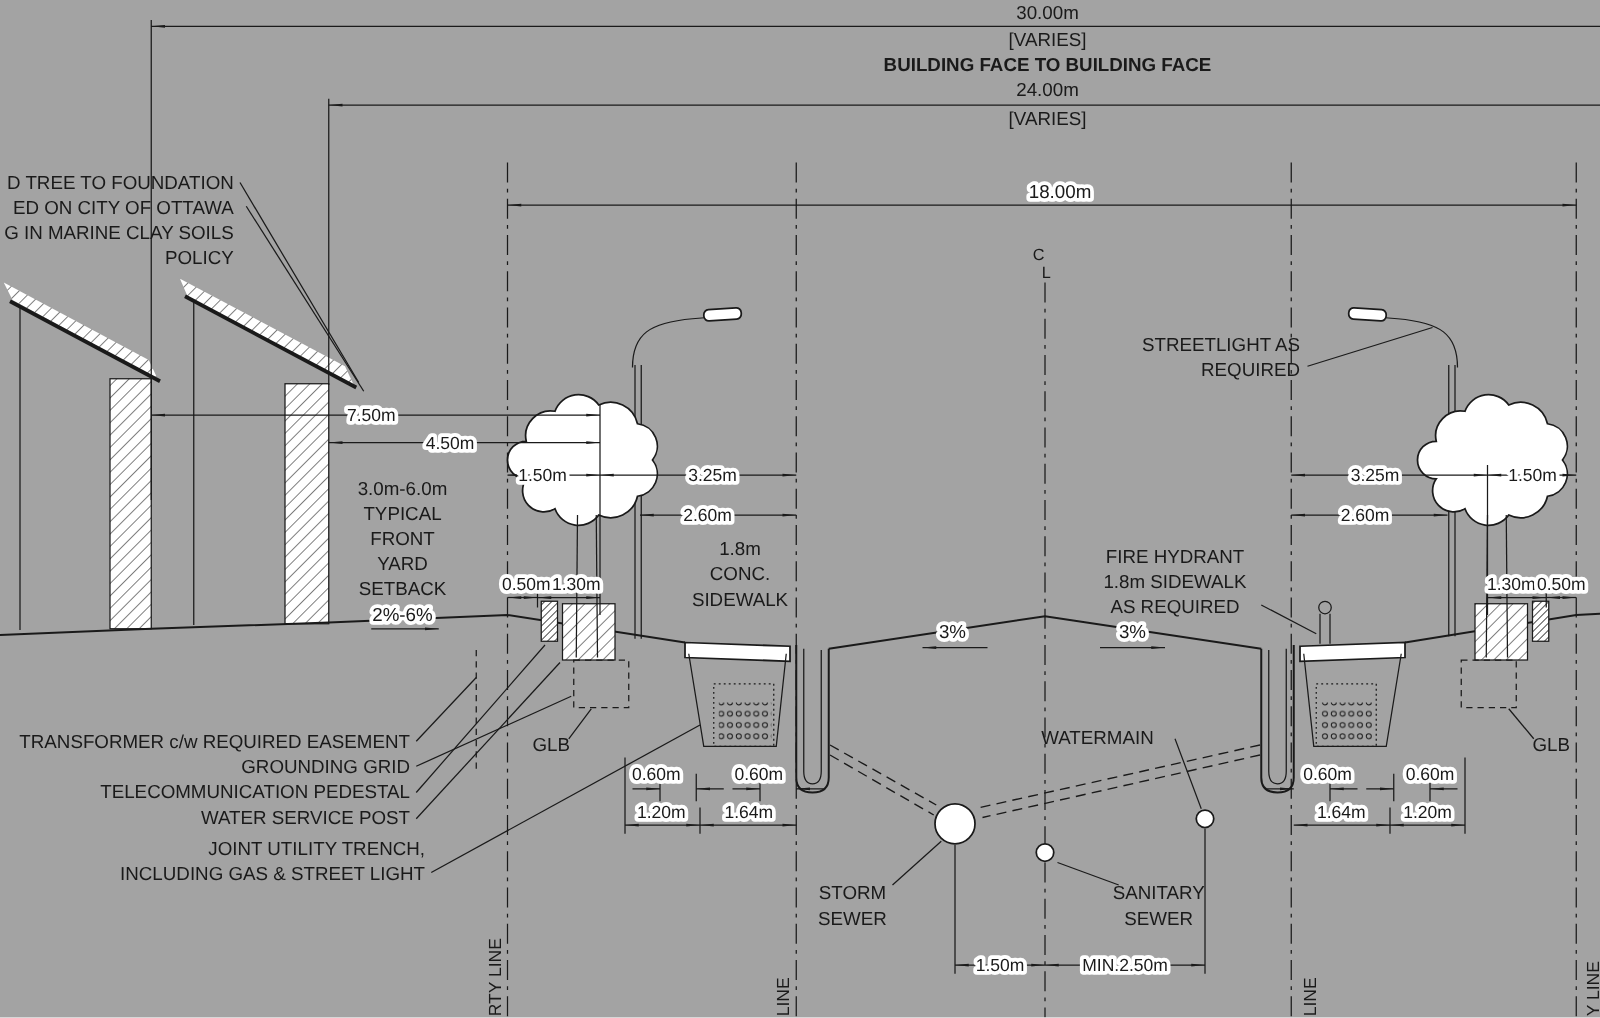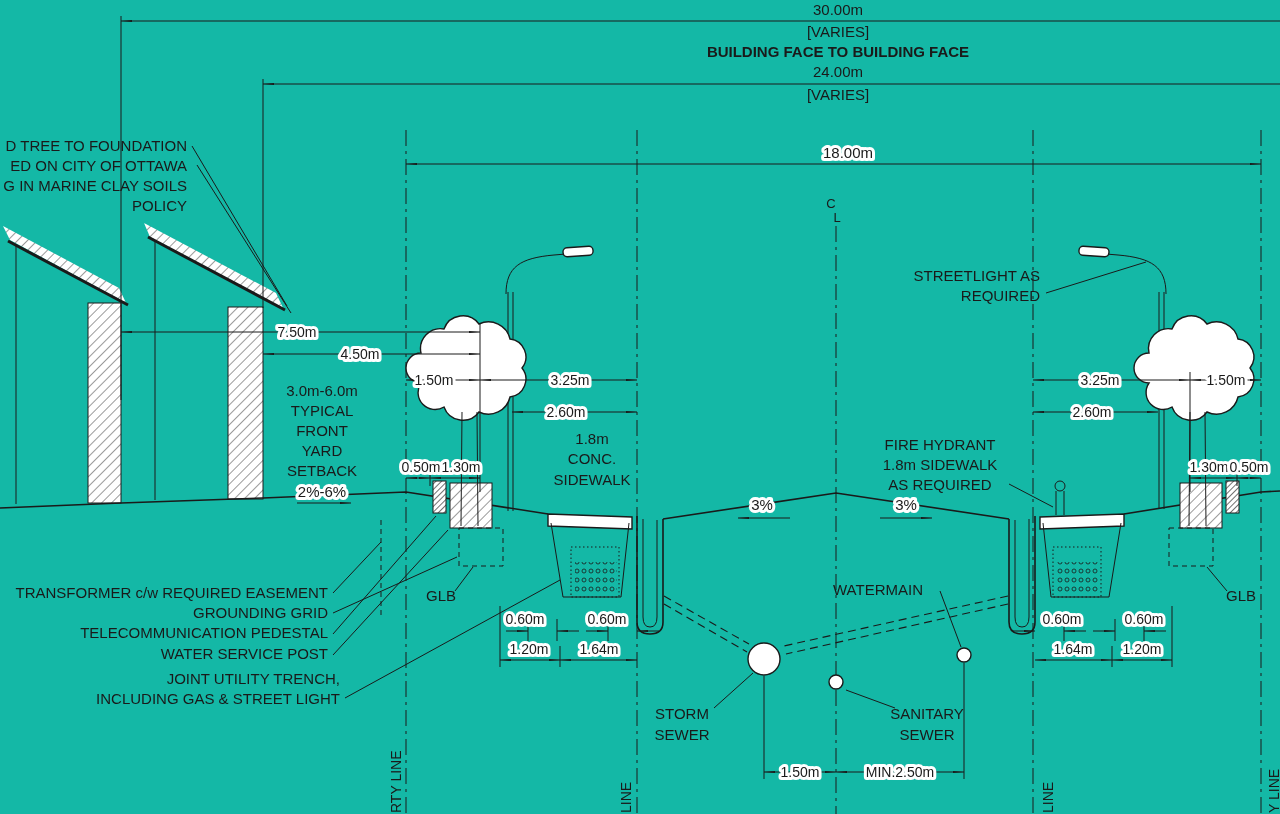--- a/index.html
+++ b/index.html
@@ -1,17 +1,17 @@
 <!DOCTYPE html>
 <html><head>
 <meta charset="utf-8">
 <style>
   *{margin:0;padding:0}
   html,body{background:#fff}
-  .stage{position:relative;width:1280px;height:814px;background:#14b8a6;overflow:hidden}
+  .stage{position:relative;width:1280px;height:814px;background:#a3a3a3;overflow:hidden}
   svg{display:block}
   .ln{stroke:#1a1a1a;stroke-width:1;fill:none}
   .ln2{stroke:#1a1a1a;stroke-width:1.6;fill:none}
   .thk{stroke:#1a1a1a;stroke-width:3;fill:none}
   .dd{stroke:#1a1a1a;stroke-width:1;fill:none;stroke-dasharray:16 5 3 5}
   .dash{stroke:#1a1a1a;stroke-width:1;fill:none;stroke-dasharray:5 4}
   .dash2{stroke:#1a1a1a;stroke-width:1.1;fill:none;stroke-dasharray:8 5}
   .dot{stroke:#1a1a1a;stroke-width:1;fill:none;stroke-dasharray:1.5 2.5}
   .wht{fill:#fff;stroke:#1a1a1a;stroke-width:1.4}
   text{font-family:"Liberation Sans","DejaVu Sans",sans-serif;fill:#1a1a1a}

